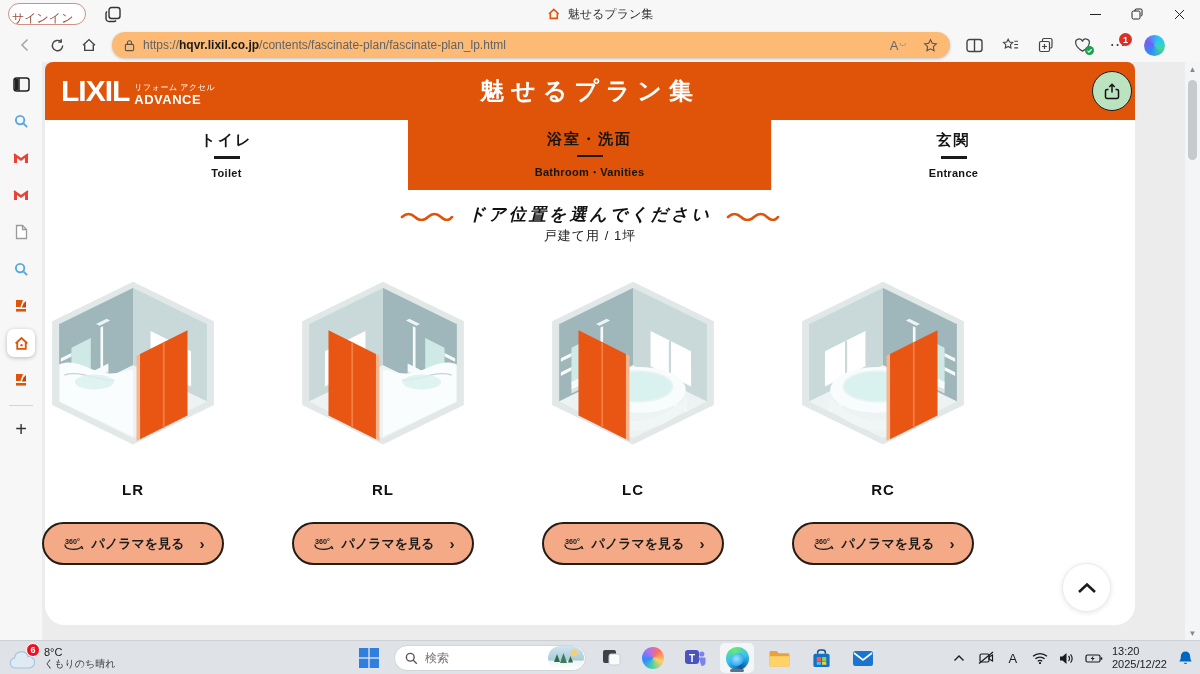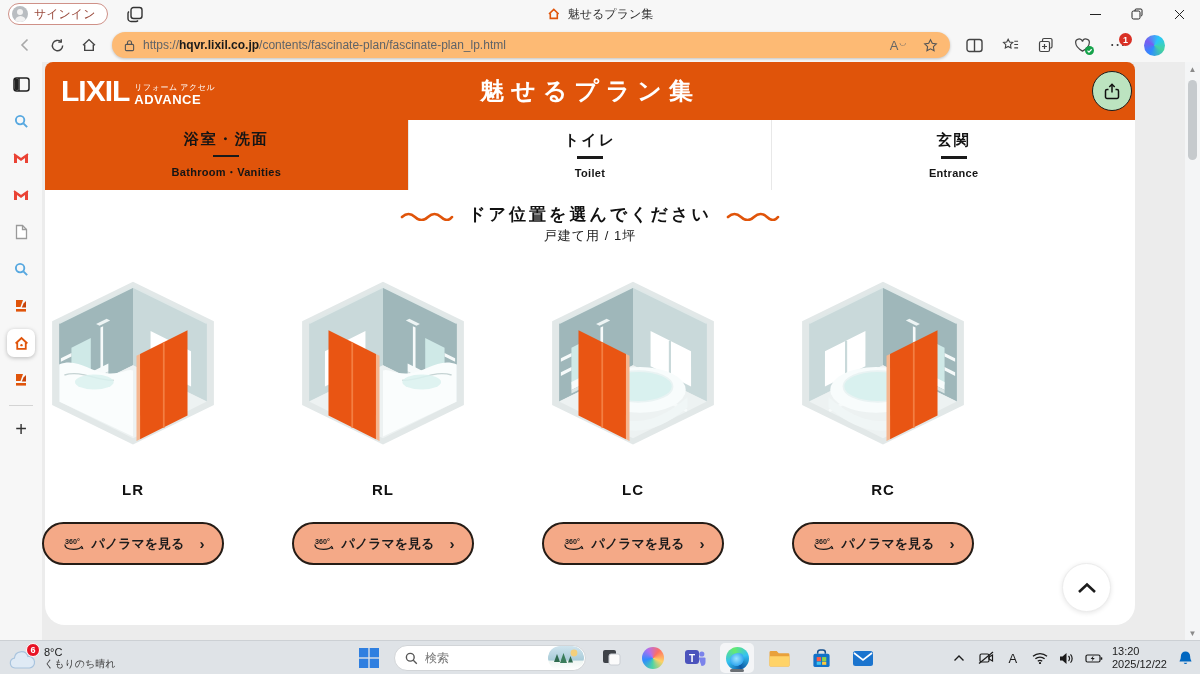--- a/index.html
+++ b/index.html
@@ -1,21 +1,21 @@
 <!DOCTYPE html>
 <html style="--accent: #E0540A; --btn: #F4A987; --share: #BCE3C0;"><head>
 <meta charset="utf-8">
 <style>
   * { margin:0; padding:0; box-sizing:border-box; }
   html,body { width:1200px; height:674px; overflow:hidden; font-family:"Liberation Sans","DejaVu Sans",sans-serif; background:#ececec; }
 
   
   .titlebar { height:28px; background:#f7f7f7; display:flex; align-items:center; position:relative; }
   .signin-pill { display:flex; align-items:center; gap:6px; margin-left:8px; height:22px; padding:0 12px 0 3px;
-    border:1px solid #cf9188; border-radius:12px; color:#9a4a3c; font-size:12px; cursor:pointer; background:#fff;}
+    border:1px solid #cf9188; border-radius:12px; color:#9a4a3c; font-size:12px; cursor:pointer; background:#fff;flex-direction:column;}
   .avatar { width:16px; height:16px; border-radius:50%; background:#b9bdc1; position:relative; overflow:hidden;}
   .avatar::before{content:""; position:absolute; left:5px; top:3px; width:6px; height:6px; border-radius:50%; background:#f2f2f2;}
   .avatar::after{content:""; position:absolute; left:2.5px; top:10px; width:11px; height:8px; border-radius:6px 6px 0 0; background:#f2f2f2;}
   .tb-icon { width:26px; height:22px; display:flex; align-items:center; justify-content:center; margin-left:14px; cursor:pointer;}
   .tab-title { position:absolute; left:50%; top:0; height:28px; transform:translateX(-50%); display:flex; align-items:center; gap:7px; font-size:12px; color:#333; }
   .win-controls { position:absolute; right:0; top:0; height:28px; display:flex; }
   .win-btn { width:42px; height:28px; display:flex; align-items:center; justify-content:center; cursor:pointer; color:#222;}
 
   
   .toolbar { height:34px; background:#f7f7f7; display:flex; align-items:center; padding:0 10px; gap:2px; }
@@ -56,21 +56,21 @@
   .site-tab { flex:1; background:#fff; display:flex; flex-direction:column; align-items:center; justify-content:center; cursor:pointer; border-left:1px solid #e8e8e8;}
   .site-tab:first-child{ border-left:none; }
   .site-tab.active { background:var(--accent); border-left:none;}
   .site-tab .jp { font-size:15px; font-weight:bold; color:#151515; letter-spacing:2px;}
   .site-tab .ul { width:26px; height:2.5px; background:#1a1a1a; margin:6px 0 8px;}
   .site-tab .en { font-size:11px; font-weight:bold; color:#151515; letter-spacing:.3px;}
 
   
   .content { padding-top:13px; }
   .heading-row { display:flex; align-items:center; justify-content:center; gap:14px; }
-  .heading { font-size:17px; font-weight:bold; color:#111; letter-spacing:3px; }
+  .heading { font-size:17px; font-weight:bold; color:#111; letter-spacing:3px;font-style:italic; }
   .subheading { text-align:center; margin-top:1px; font-size:13px; color:#222; letter-spacing:1px;}
   .plans { display:flex; justify-content:flex-start; gap:74px; margin-top:28px; }
   .plan { width:176px; display:flex; flex-direction:column; align-items:center; }
   .room { width:176px; height:204px; cursor:pointer; }
   .plan-label { margin-top:4px; font-size:15px; font-weight:bold; color:#111; letter-spacing:1px;}
   .pano-btn { margin-top:24px; width:182px; height:43px; border-radius:22px; background:var(--btn); border:2px solid #251c16;
     display:flex; align-items:center; justify-content:center; gap:7px; font-size:13px; font-weight:bold; color:#1c1c1c; cursor:pointer;}
   .pano-btn .chev { font-size:15px; font-weight:bold; margin-left:8px;}
   .scroll-top { position:absolute; right:24px; bottom:13px; width:49px; height:49px; border-radius:50%; background:#fff;
     border:1px solid #ececec; box-shadow:0 1px 5px rgba(0,0,0,.10); display:flex; align-items:center; justify-content:center; cursor:pointer;}
@@ -304,29 +304,29 @@
         <div class="share-btn">
           <svg width="16" height="17" viewBox="0 0 16 17">
               <path d="M8 1.5v8" stroke="#111" stroke-width="1.5"></path>
               <path d="M5.3 4 8 1.3 10.7 4" fill="none" stroke="#111" stroke-width="1.5"></path>
               <path d="M4.5 6.5H3A1.5 1.5 0 0 0 1.5 8v6A1.5 1.5 0 0 0 3 15.5h10A1.5 1.5 0 0 0 14.5 14V8A1.5 1.5 0 0 0 13 6.5h-1.5" fill="none" stroke="#111" stroke-width="1.5"></path>
             </svg>
         </div>
       </div>
 
       <div class="site-nav">
+        <div class="site-tab">
+          <span class="jp">トイレ</span>
+            <span class="ul"></span>
+            <span class="en">Toilet</span>
+        </div>
         <div class="site-tab active">
           <span class="jp">浴室・洗面</span>
             <span class="ul"></span>
             <span class="en">Bathroom・Vanities</span>
-        </div>
-        <div class="site-tab">
-          <span class="jp">トイレ</span>
-            <span class="ul"></span>
-            <span class="en">Toilet</span>
         </div>
         <div class="site-tab">
           <span class="jp">玄関</span>
             <span class="ul"></span>
             <span class="en">Entrance</span>
         </div>
       </div>
 
       <div class="content">
         <div class="heading-row">

